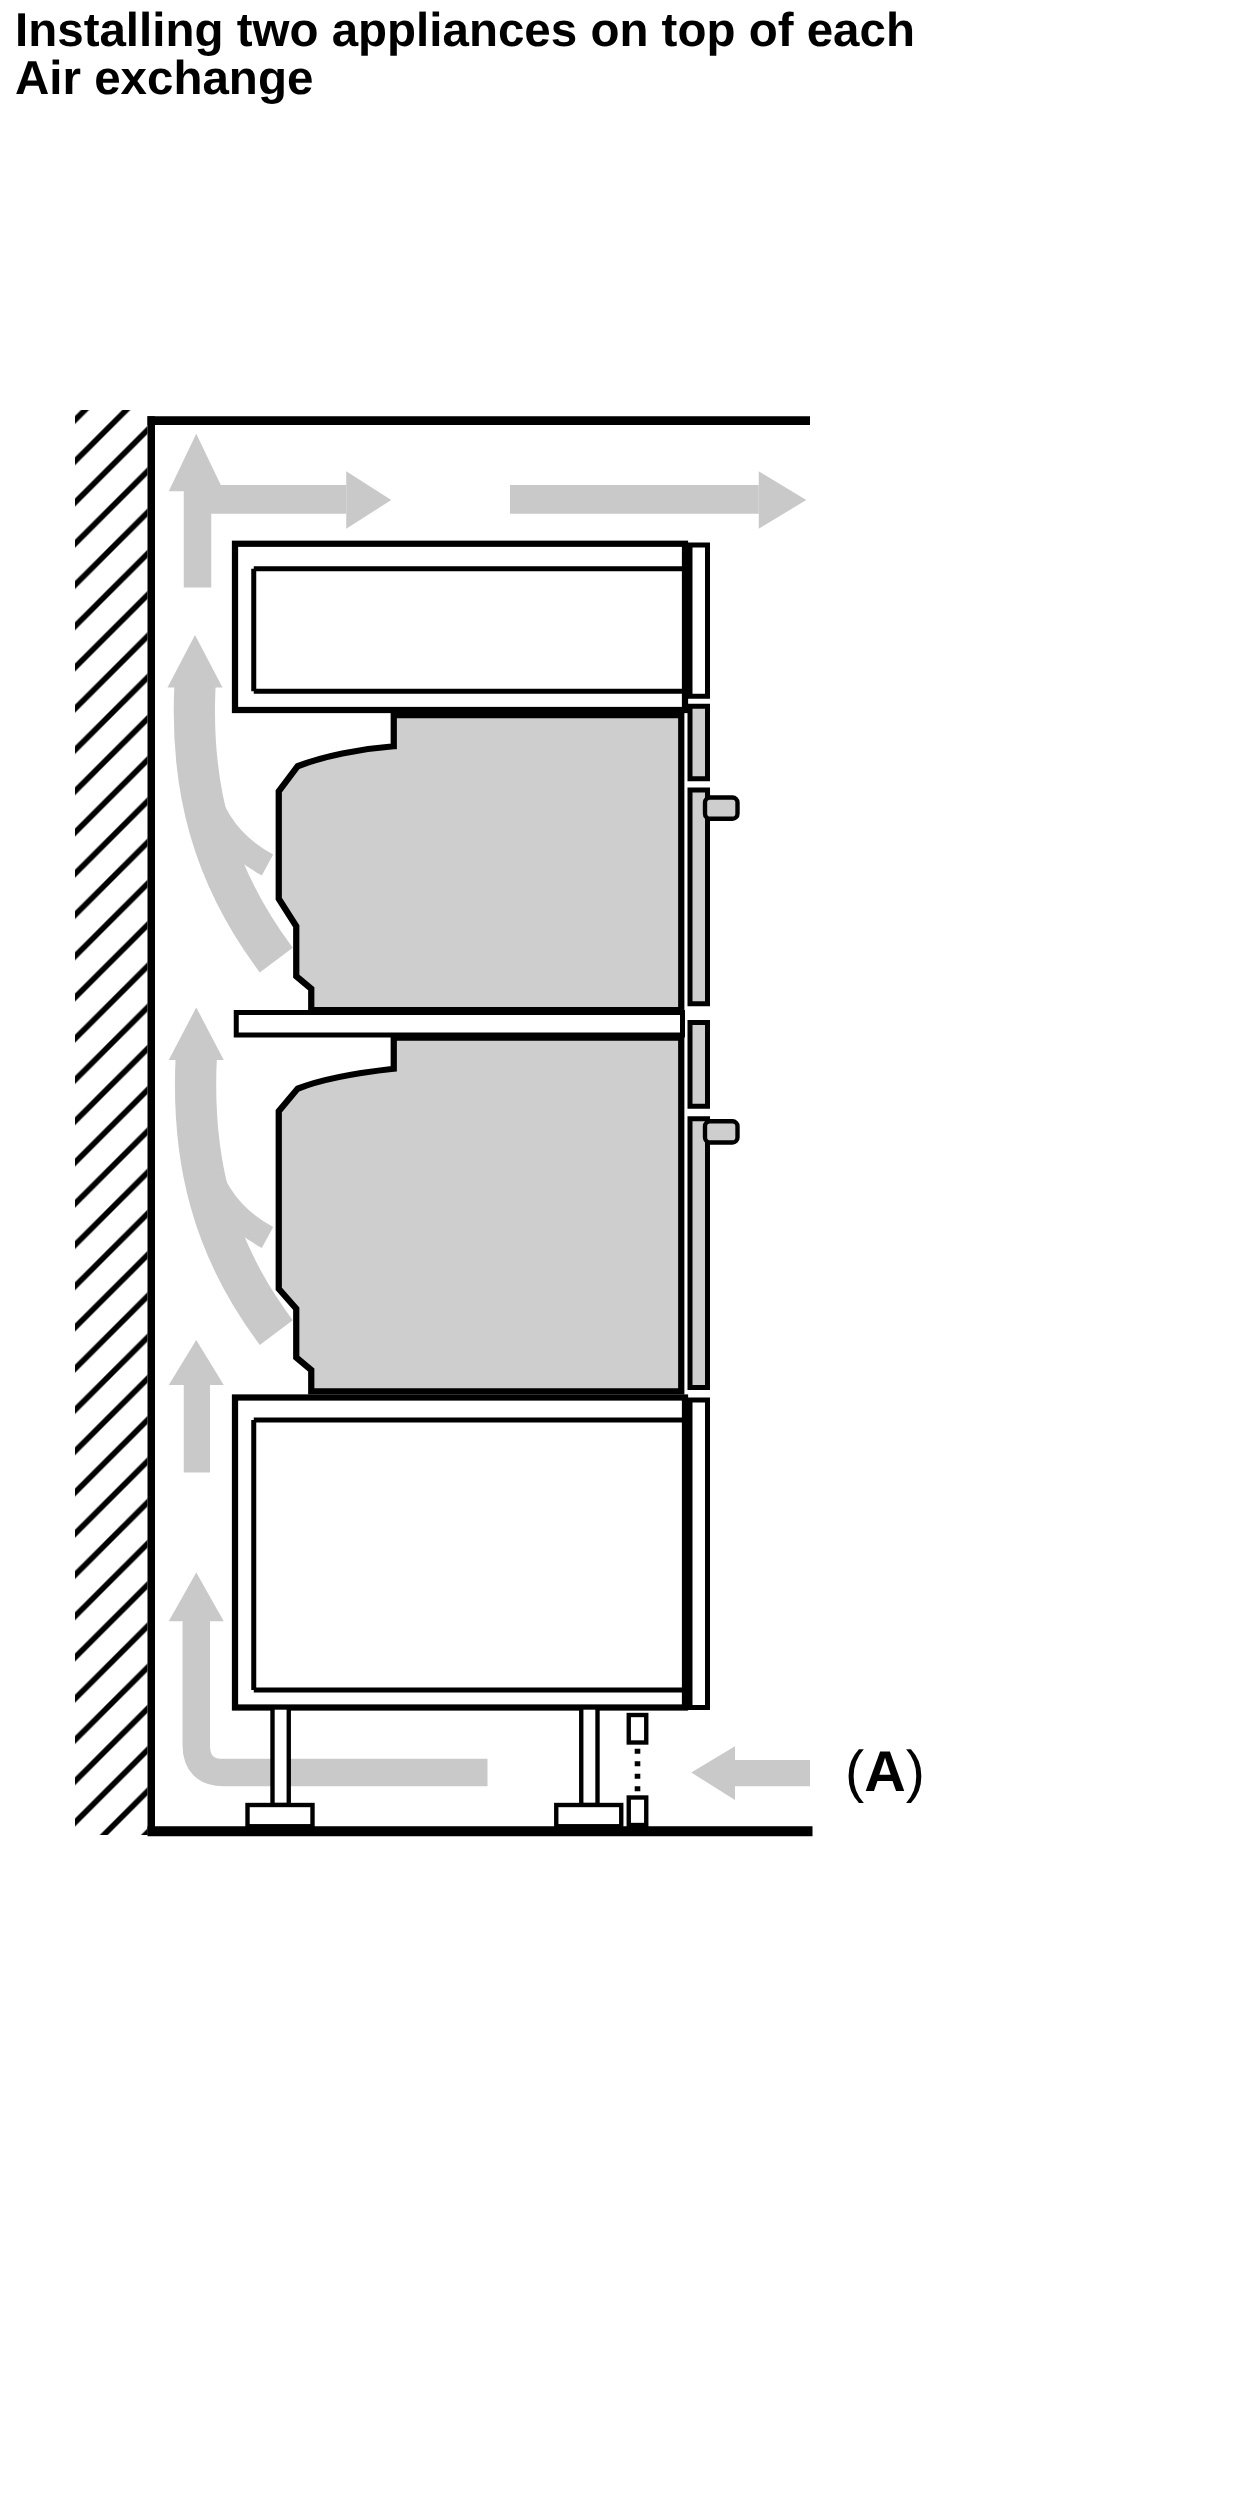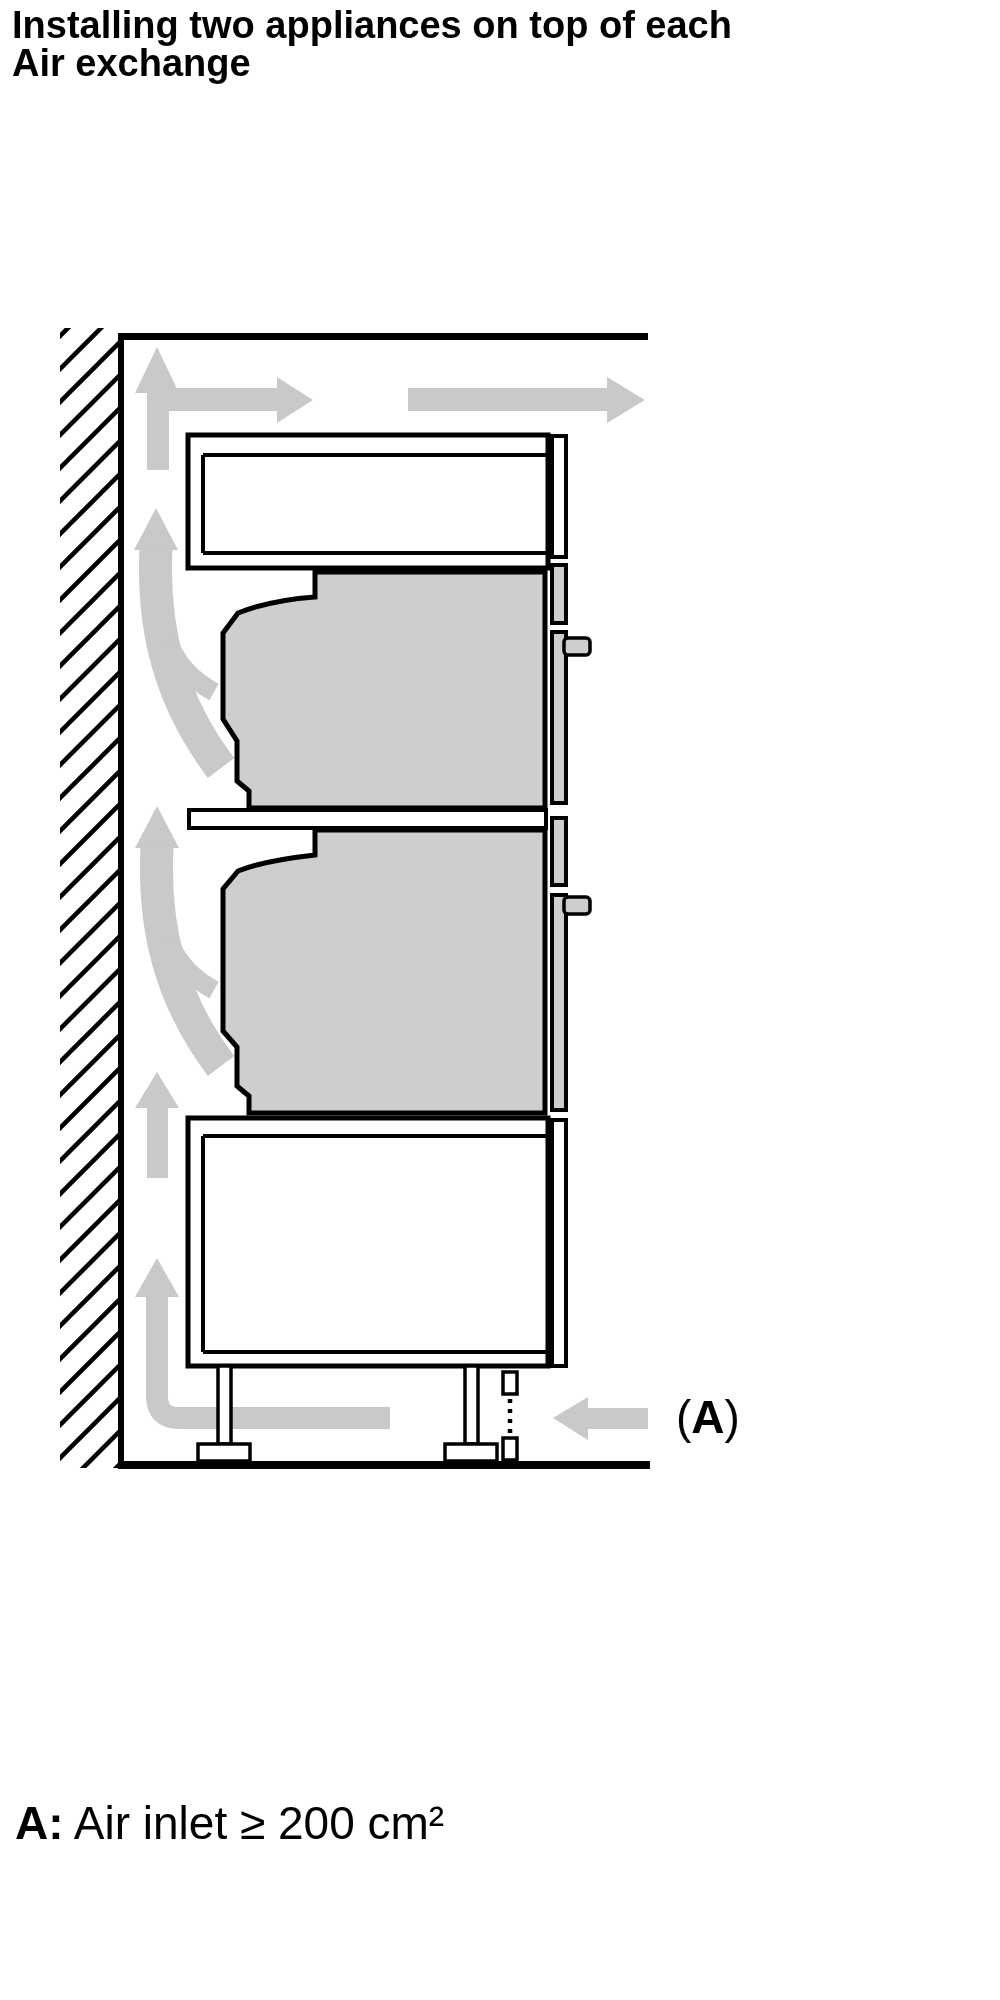--- a/index.html
+++ b/index.html
@@ -140,15 +140,14 @@
 
     <g>
       <rect x="503" y="1372" width="14" height="22" fill="#ffffff" stroke="var(--ink)" stroke-width="3.5"></rect>
       <line x1="510" y1="1399" x2="510" y2="1437" stroke="var(--ink)" stroke-width="4.5" stroke-dasharray="4 6"></line>
       <rect x="503" y="1438" width="14" height="22" fill="#ffffff" stroke="var(--ink)" stroke-width="3.5"></rect>
     </g>
   </svg>
 
   <div class="inlet-label"><span>(</span><span class="letter">A</span><span>)</span></div>
 
-  <div class="caption"><span class="prefix">A:</span><span> Air inlet ≥ 200 cm²</span></div>
 
 </div>
 
 </body></html>

